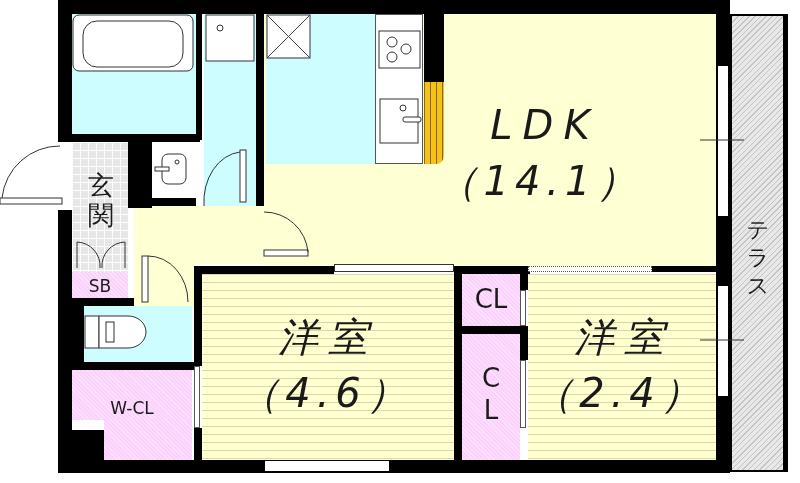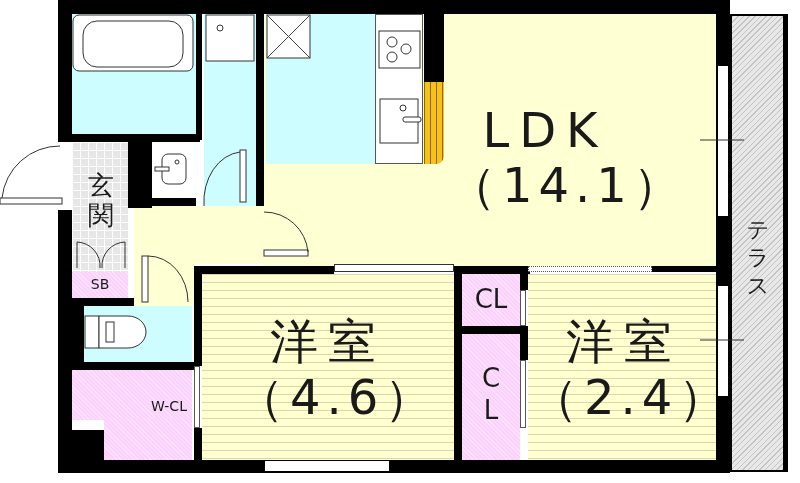--- a/index.html
+++ b/index.html
@@ -6,23 +6,23 @@
   body{width:800px;height:483px;position:relative;overflow:hidden;font-family:"DejaVu Sans","Liberation Sans",sans-serif;}
   .abs{position:absolute;box-sizing:border-box;}
   .wall{position:absolute;background:#000;}
   .yellow{background:#ffffd4;}
   .cyan{background:#cdfdff;}
   .pink{background:#fbd2fb;background-image:repeating-linear-gradient(45deg,rgba(255,255,255,.35) 0 1px,transparent 1px 3px);}
   .stripe{background:#ffffd0;background-image:repeating-linear-gradient(180deg,#d8d8b0 0 1px,transparent 1px 8px);}
   .tile{background:#e6e6e6;background-image:linear-gradient(#fff 1px,transparent 1px),linear-gradient(90deg,#fff 1px,transparent 1px);background-size:8px 8px;}
   .hatch{background:#e8e8e8;background-image:repeating-linear-gradient(135deg,#c4c4c4 0 1px,transparent 1px 4px);}
   .label{position:absolute;color:#1a1a1a;text-align:center;white-space:nowrap;}
-  .big{font-size:48px;letter-spacing:10px;}
+  .big{font-size:40px;letter-spacing:10px;font-style:italic;}
   .mid{font-size:26px;}
-  .small{font-size:14px;}
+  .small{font-size:17px;}
   svg{position:absolute;overflow:visible;}
 </style>
 </head>
 <body>
 
 <div class="abs yellow" style="left:262px;top:14px;width:460px;height:254px;"></div>
 
 <div class="abs cyan" style="left:266px;top:14px;width:110px;height:150px;"></div>
 
 <div class="abs" style="left:375px;top:14px;width:48px;height:150px;background:#fff;border:1px solid #555;"></div>
@@ -147,27 +147,27 @@
   <path d="M10 2 A40 46 0 0 1 50 48" fill="none" stroke="#333"></path>
 </svg>
 <svg style="left:700px;top:132px;" width="44" height="16">
   <line x1="0" y1="8" x2="44" y2="8" stroke="#333"></line>
 </svg>
 <svg style="left:700px;top:332px;" width="44" height="16">
   <line x1="0" y1="8" x2="44" y2="8" stroke="#333"></line>
 </svg>
 
 <div class="label big" style="left:470px;top:102px;width:150px;">LDK</div>
-<div class="label big" style="left:448px;top:154px;width:220px;letter-spacing:6px;text-align:right;">（14.1）</div>
+<div class="label big" style="left:430px;top:154px;width:220px;letter-spacing:6px;">（14.1）</div>
 
 <div class="label big" style="left:268px;top:310px;width:120px;">洋室</div>
 <div class="label big" style="left:236px;top:366px;width:180px;letter-spacing:6px;">（4.6）</div>
 
 <div class="label big" style="left:564px;top:310px;width:120px;">洋室</div>
 <div class="label big" style="left:530px;top:366px;width:180px;letter-spacing:6px;">（2.4）</div>
 
 <div class="label mid" style="left:88px;top:170px;width:26px;white-space:normal;line-height:30px;">玄関</div>
 <div class="label small" style="left:72px;top:276px;width:56px;">SB</div>
-<div class="label small" style="left:92px;top:398px;width:80px;margin-left:37px;">W-CL</div>
+<div class="label small" style="left:92px;top:398px;width:80px;">W-CL</div>
 <div class="label mid" style="left:462px;top:284px;width:58px;text-align:center;">CL</div>
 <div class="label mid" style="left:462px;top:362px;width:58px;white-space:pre-line;line-height:32px;">C
 L</div>
 <div class="label mid" style="left:744px;top:216px;width:28px;white-space:normal;line-height:28px;font-size:22px;">テラス</div>
 
 </body></html>

